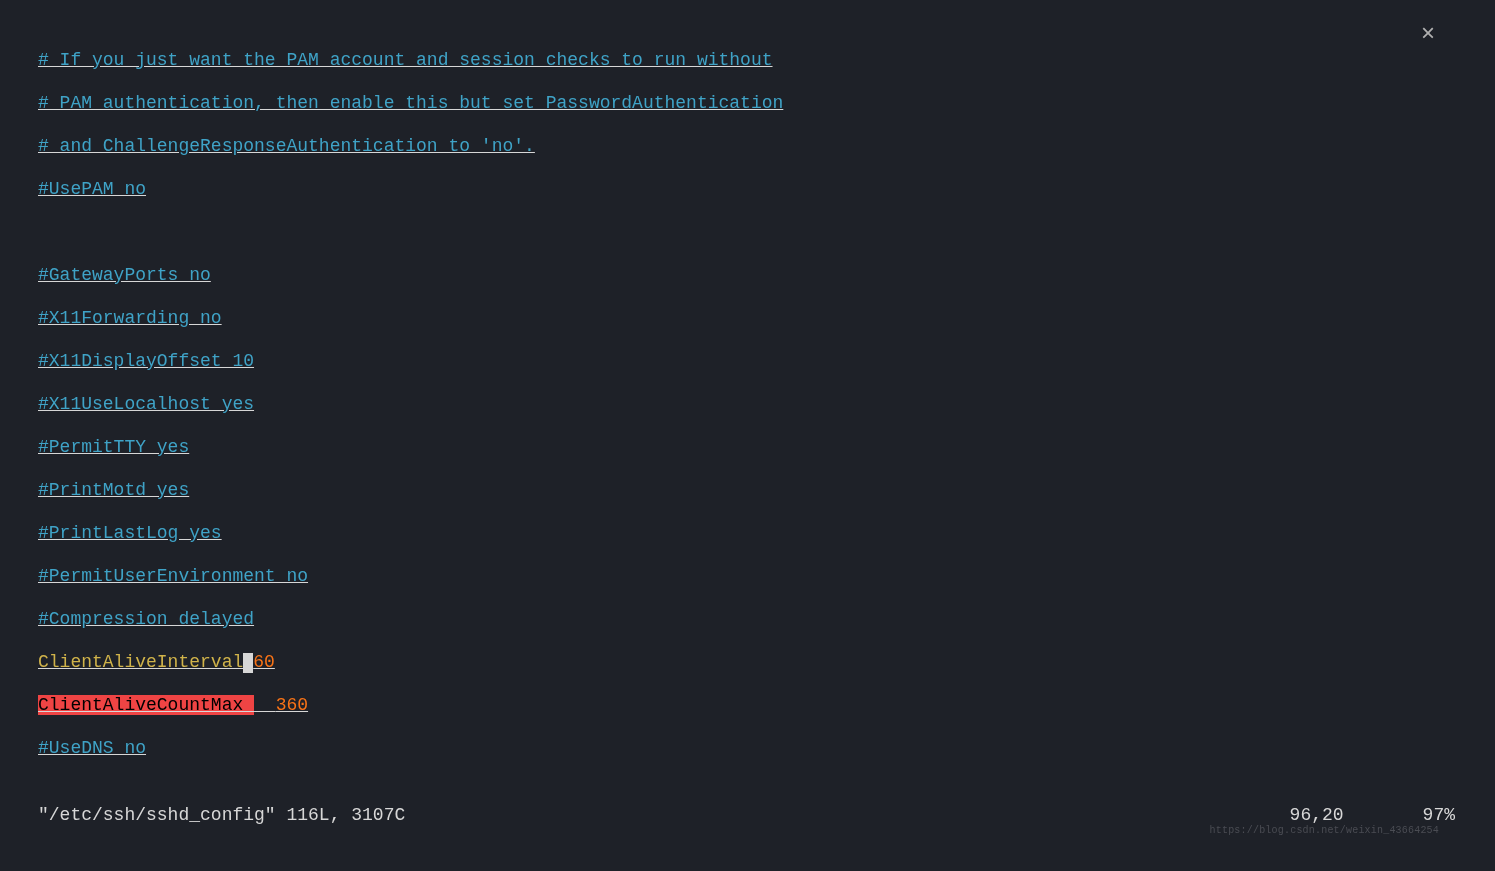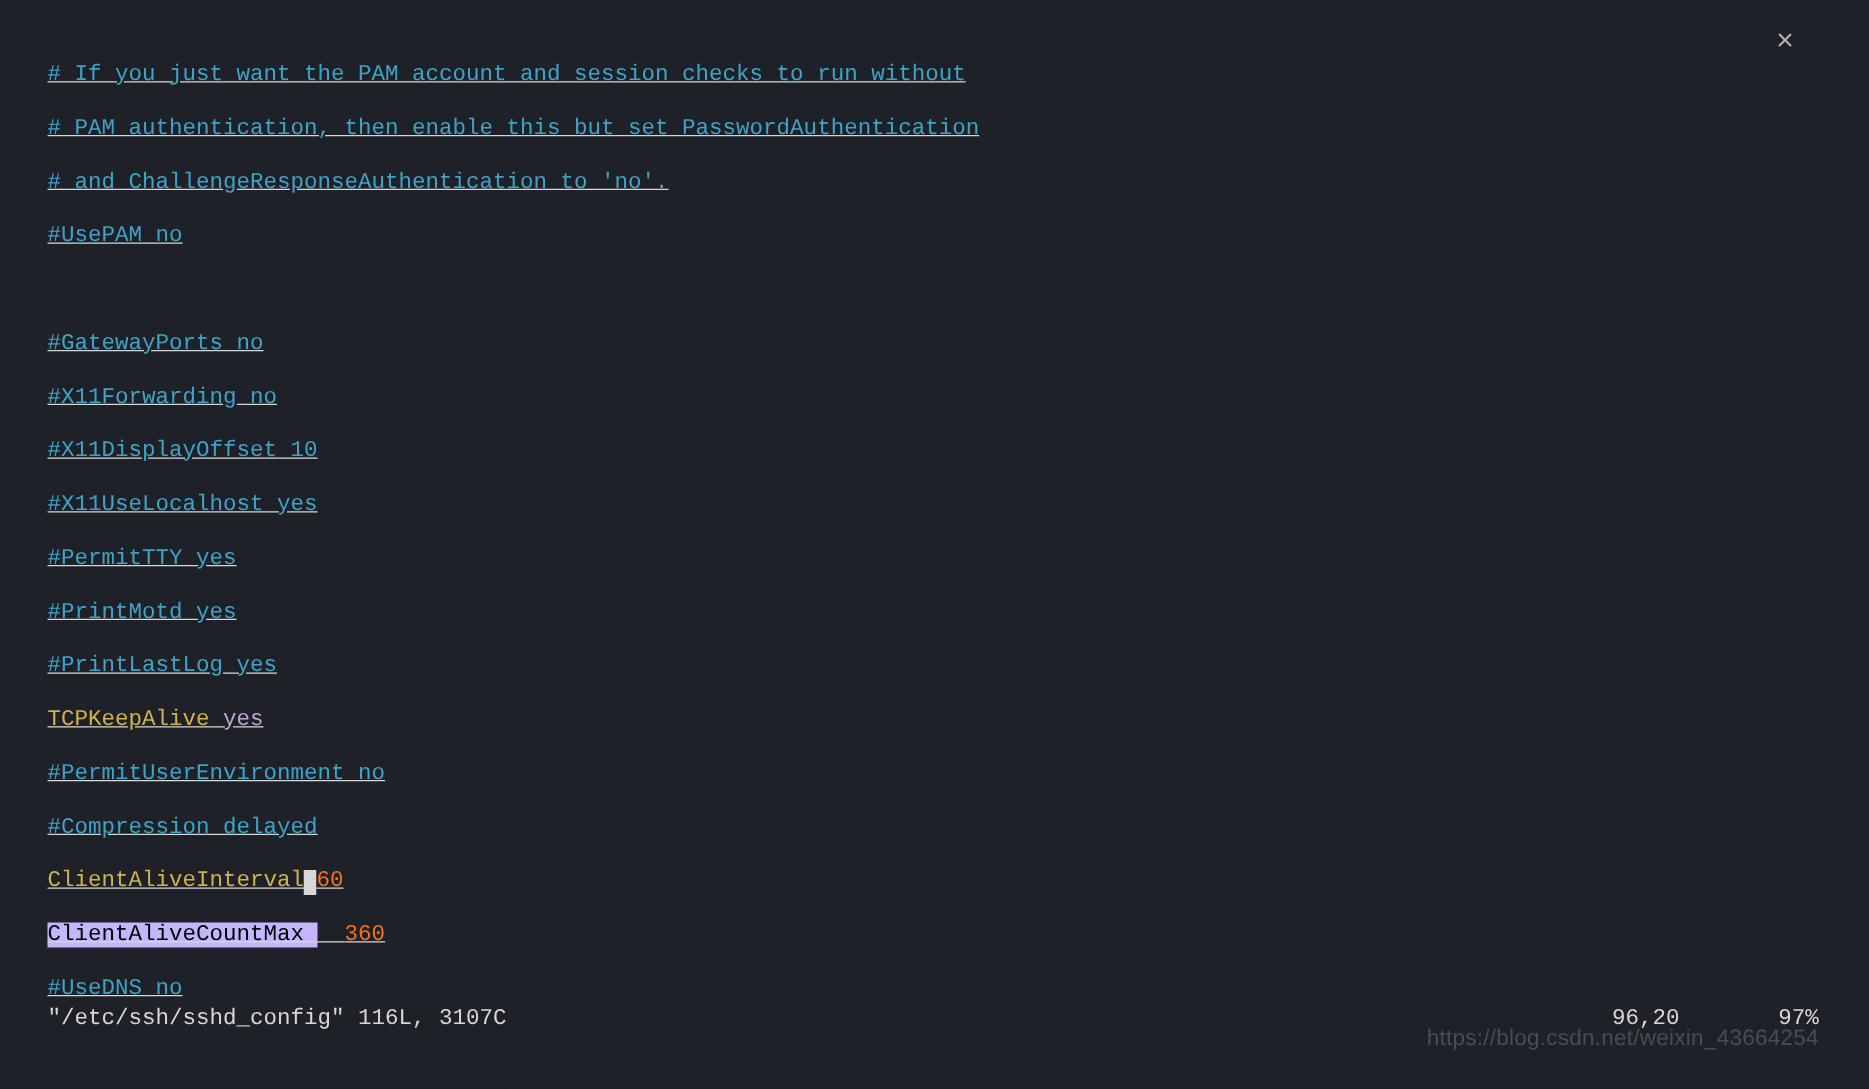--- a/index.html
+++ b/index.html
@@ -21,21 +21,21 @@
     right: 0;
     bottom: 0;
     white-space: pre;
     color: #d7d7d7;
     text-decoration: underline;
   }
   .line { display: block; height: 21.5px; }
   .comment { color: #3fa3c7; }
   .keyword { color: #d0b34a; }
   .val-on { color: #bfa6d4; }
-  .highlight-bg { background: #c4b5fd; color: #000; }
+  .highlight-bg { background: #ef4444; color: #000; }
   .hl-red { color: #f97316; }
   .cursor-block {
     display: inline-block;
     width: 10px;
     height: 20px;
     background: #d7d7d7;
     vertical-align: text-bottom;
     margin-bottom: -1px;
   }
   .close-icon {
@@ -59,24 +59,24 @@
   .status-file { flex: 0 0 auto; }
   .status-right {
     position: absolute;
     right: 0;
     display: flex;
     gap: 79px;
   }
   .watermark {
     position: absolute;
     bottom: 30px;
-    right: 40px;
+    right: 56px;
     color: #4a4c53;
-    font-size: 18px;
-    font-family: Liberation Sans, sans-serif;
+    font-size: 10px;
+    font-family: Liberation Mono, monospace;
     letter-spacing: 0.2px;
   }
 </style>
 </head>
 <body>
 
 <div class="close-icon">×</div>
 
 <div class="editor">
 <span class="line"><span class="comment"># If you just want the PAM account and session checks to run without</span></span>
@@ -84,21 +84,20 @@
 <span class="line"><span class="comment"># and ChallengeResponseAuthentication to 'no'.</span></span>
 <span class="line"><span class="comment">#UsePAM no</span></span>
 <span class="line"></span>
 <span class="line"><span class="comment">#GatewayPorts no</span></span>
 <span class="line"><span class="comment">#X11Forwarding no</span></span>
 <span class="line"><span class="comment">#X11DisplayOffset 10</span></span>
 <span class="line"><span class="comment">#X11UseLocalhost yes</span></span>
 <span class="line"><span class="comment">#PermitTTY yes</span></span>
 <span class="line"><span class="comment">#PrintMotd yes</span></span>
 <span class="line"><span class="comment">#PrintLastLog yes</span></span>
-<span class="line"><span class="keyword">TCPKeepAlive</span> <span class="val-on">yes</span></span>
 <span class="line"><span class="comment">#PermitUserEnvironment no</span></span>
 <span class="line"><span class="comment">#Compression delayed</span></span>
 <span class="line"><span class="keyword">ClientAliveInterval</span><span class="cursor-block"></span><span class="hl-red">60</span></span>
 <span class="line"><span class="highlight-bg">ClientAliveCountMax </span>  <span class="hl-red">360</span></span>
 <span class="line"><span class="comment">#UseDNS no</span></span>
 
 
 
 
 

